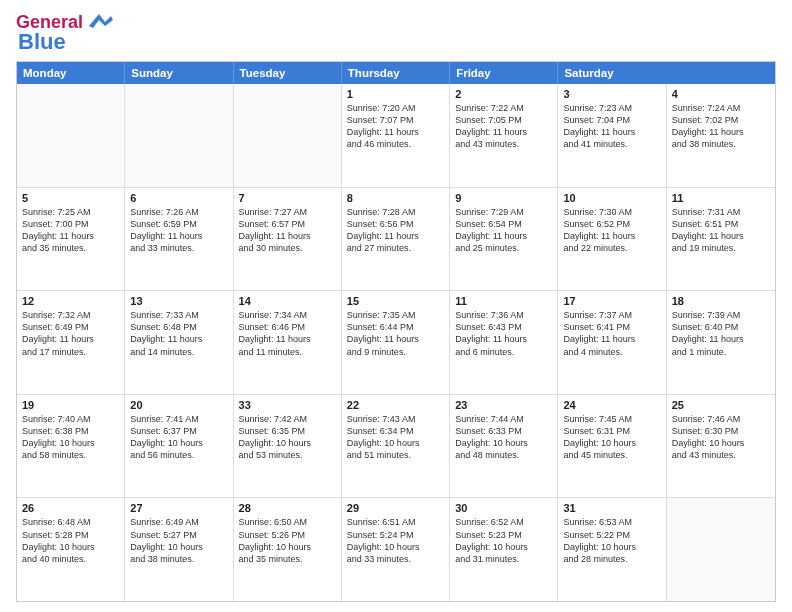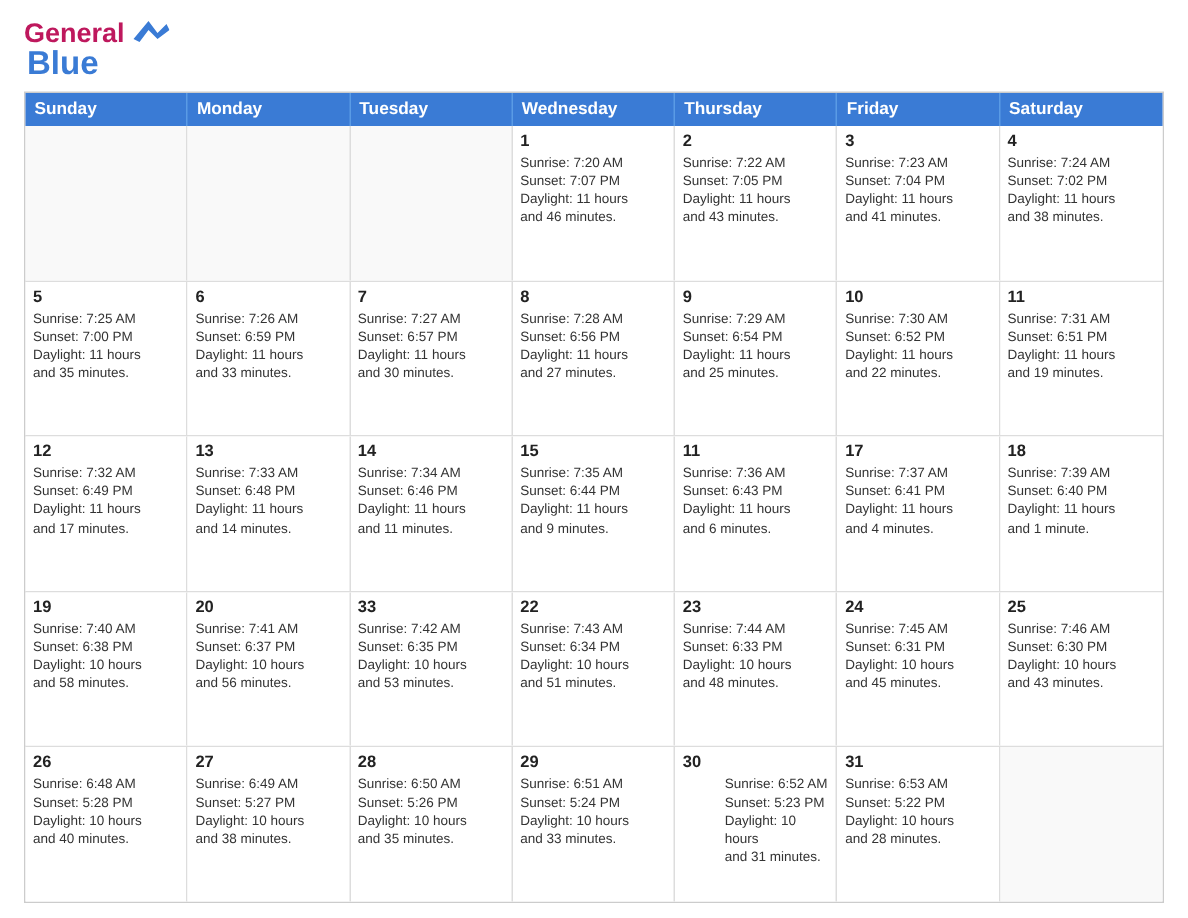--- a/index.html
+++ b/index.html
@@ -113,24 +113,23 @@
       <span style="font-size:22px; font-weight:bold; color:#3a7bd5; margin-top:-4px; margin-left:2px;">Blue</span>
     </div>
     <div class="title-block">
       <div class="month-title"></div>
       <div class="subtitle"></div>
     </div>
   </div>
 
   <div class="calendar">
     <div class="cal-header">
-    <div class="cal-header-cell">Sunday</div>
-        <div class="cal-header-cell">Monday</div>
+    <div class="cal-header-cell">Monday</div>
+        <div class="cal-header-cell">Sunday</div>
         <div class="cal-header-cell">Tuesday</div>
-        <div class="cal-header-cell">Wednesday</div>
         <div class="cal-header-cell">Thursday</div>
         <div class="cal-header-cell">Friday</div>
         <div class="cal-header-cell">Saturday</div>
       </div>
     <div class="cal-body">
     <div class="cal-row">
           <div class="cal-cell empty"></div>
           <div class="cal-cell empty"></div>
           <div class="cal-cell empty"></div>
           <div class="cal-cell">
@@ -339,21 +338,21 @@
           </div>
           <div class="cal-cell">
             <span class="day-num">29</span>
             <div class="cell-text" style="white-space: pre-line;">Sunrise: 6:51 AM
 Sunset: 5:24 PM
 Daylight: 10 hours
 and 33 minutes.</div>
           </div>
           <div class="cal-cell">
             <span class="day-num">30</span>
-            <div class="cell-text" style="white-space: pre-line; margin-left: 28px;">Sunrise: 6:52 AM
+            <div class="cell-text" style="white-space: pre-line;">Sunrise: 6:52 AM
 Sunset: 5:23 PM
 Daylight: 10 hours
 and 31 minutes.</div>
           </div>
           <div class="cal-cell">
             <span class="day-num">31</span>
             <div class="cell-text" style="white-space: pre-line;">Sunrise: 6:53 AM
 Sunset: 5:22 PM
 Daylight: 10 hours
 and 28 minutes.</div>

